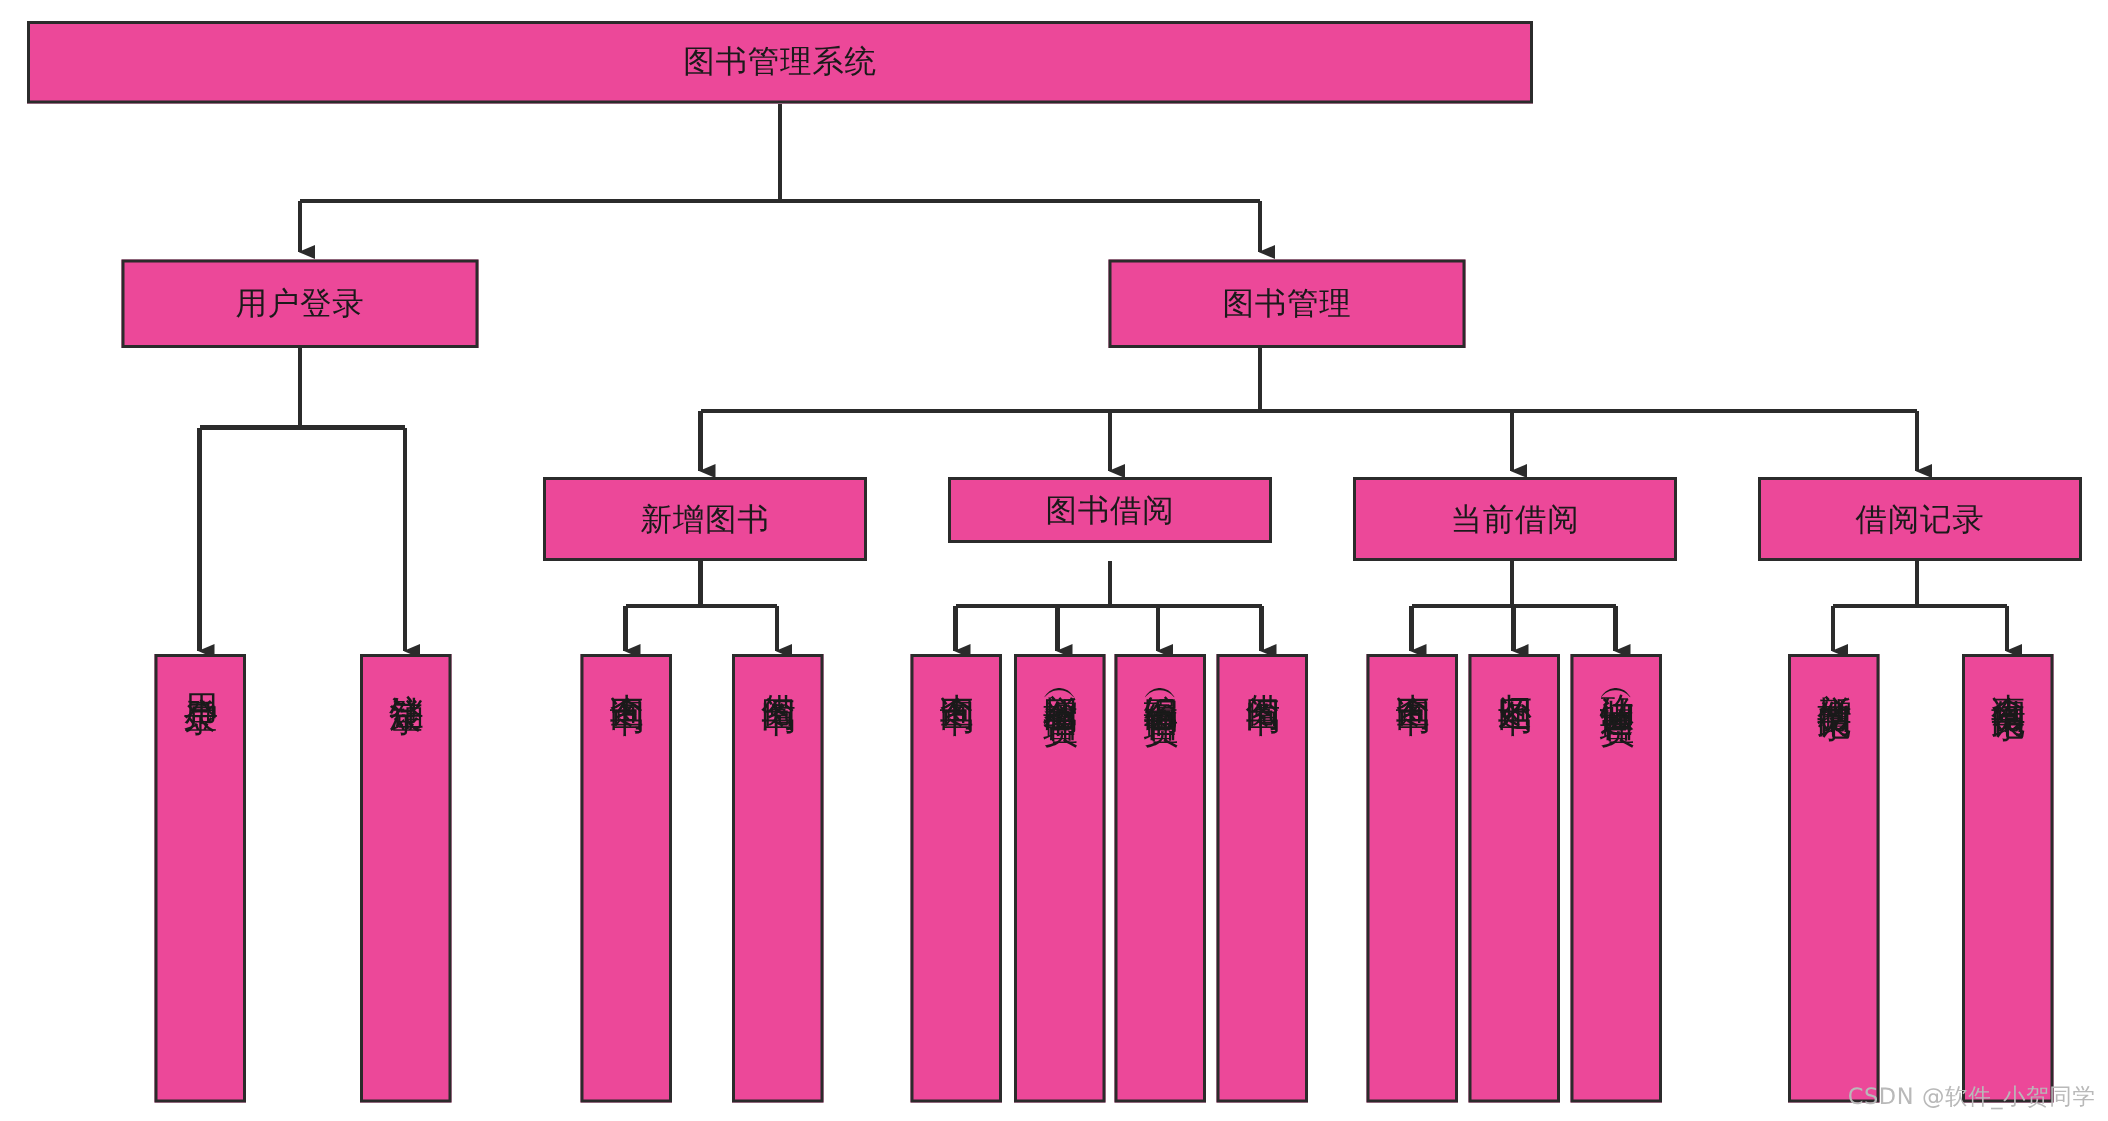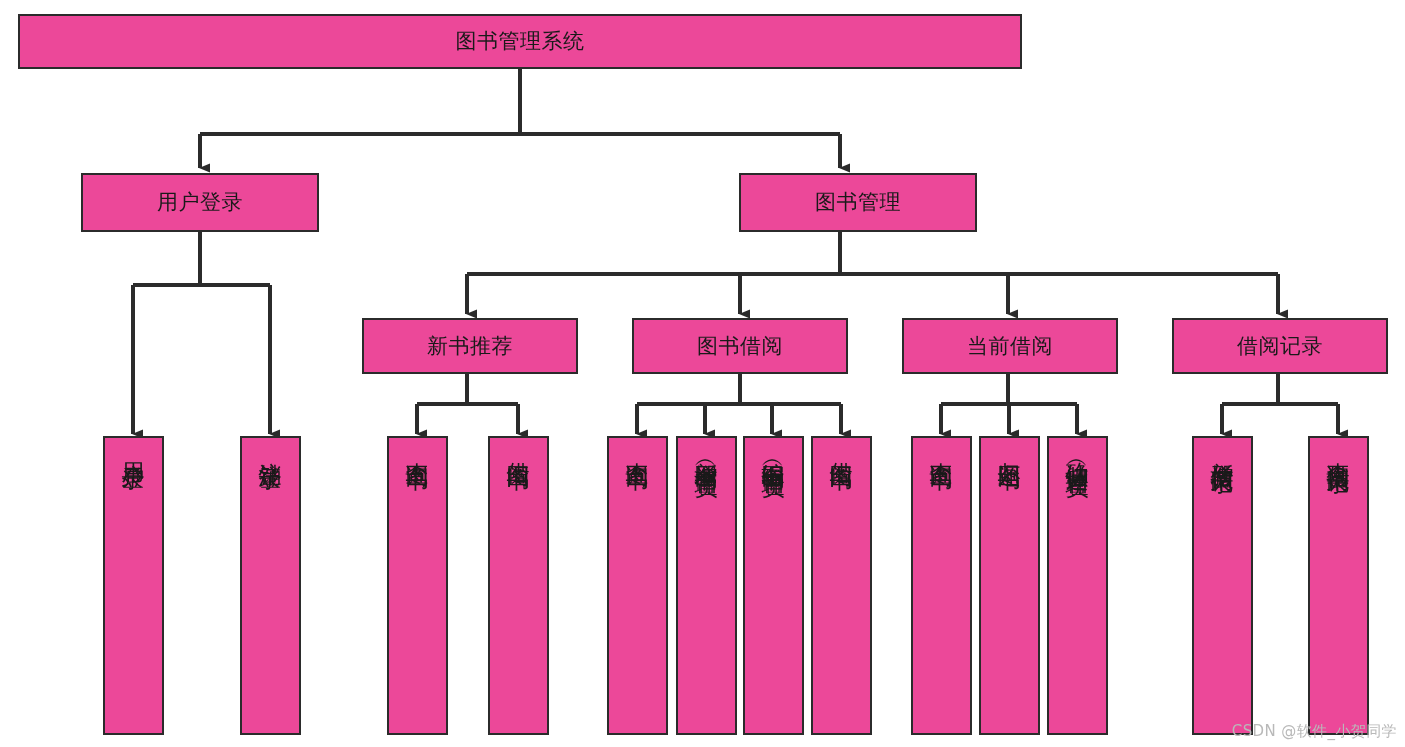--- a/index.html
+++ b/index.html
@@ -132,24 +132,24 @@
 
   <div class="node horiz" style="left:81px; top:173px; width:238px; height:59px;">
     <span class="node-label">用户登录</span>
   </div>
 
   <div class="node horiz" style="left:711px; top:173px; width:238px; height:59px;margin-left:28px;">
     <span class="node-label">图书管理</span>
   </div>
 
   <div class="node horiz" style="left:362px; top:318px; width:216px; height:56px;">
-    <span class="node-label">新书推荐</span>
-  </div>
-
-  <div class="node horiz" style="left:632px; top:318px; width:216px; height:56px;">
+    <span class="node-label">新增图书</span>
+  </div>
+
+  <div class="node horiz" style="left:632px; top:318px; width:216px; height:44px;">
     <span class="node-label">图书借阅</span>
   </div>
 
   <div class="node horiz" style="left:1172px; top:318px; width:216px; height:56px;">
     <span class="node-label">借阅记录</span>
   </div>
 
   <div class="node horiz" style="left:902px; top:318px; width:216px; height:56px;">
     <span class="node-label">当前借阅</span>
   </div>

